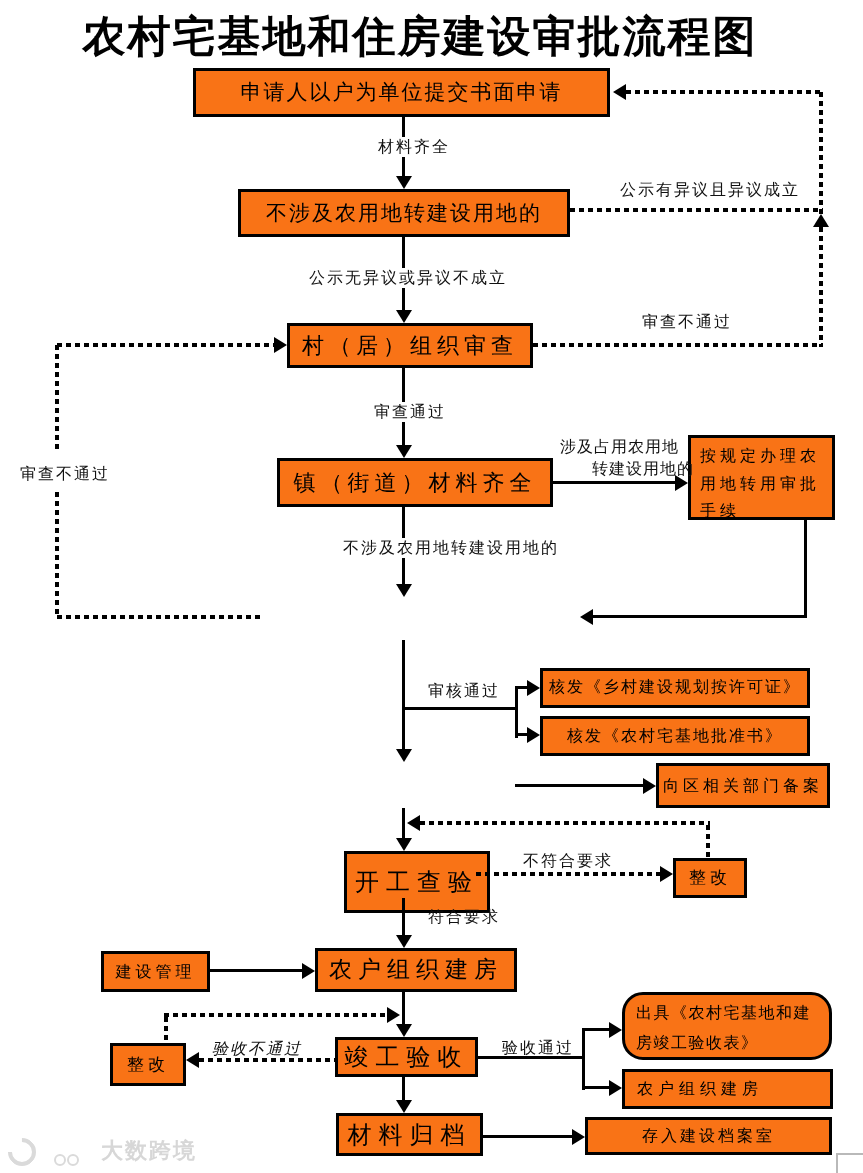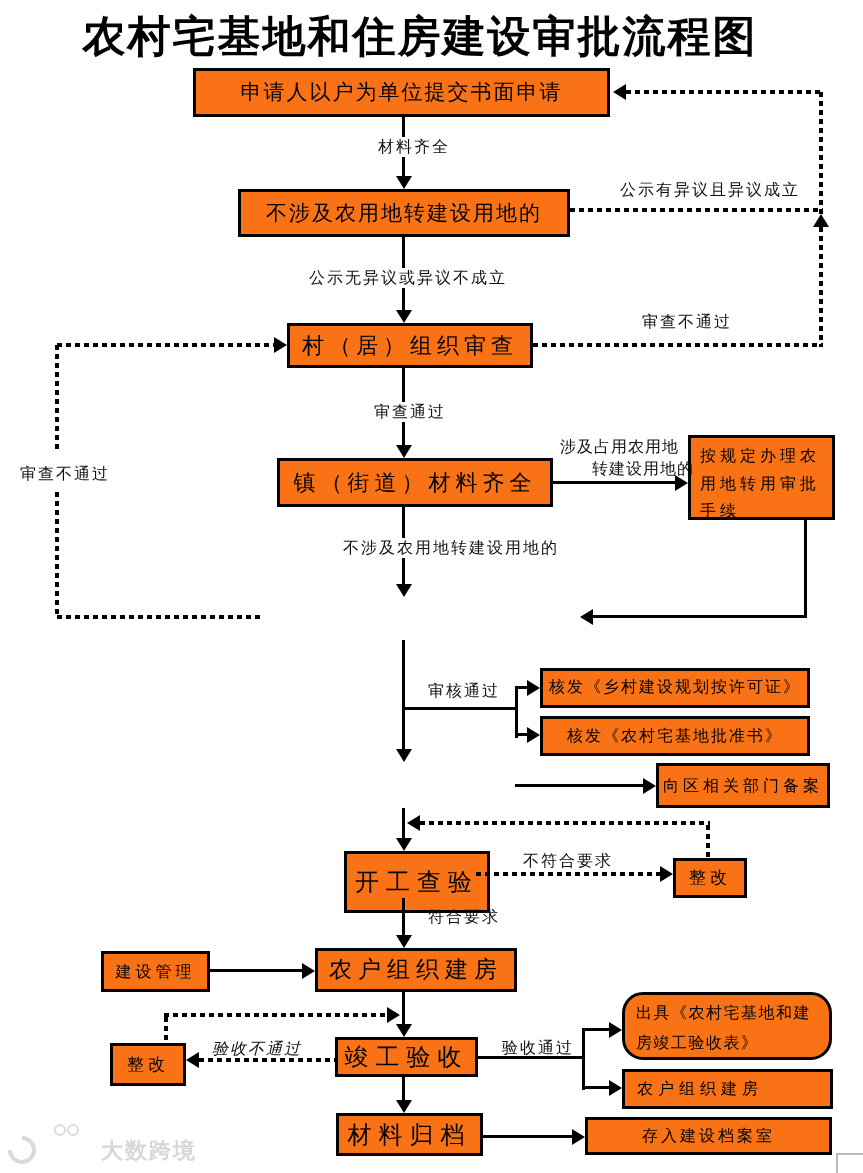--- a/index.html
+++ b/index.html
@@ -26,21 +26,21 @@
   .lbl.bgw{background:#fff;}
   .sl{position:absolute;background:#000;}            
   .dh{position:absolute;height:4px;background-image:repeating-linear-gradient(90deg,#000 0 5px,transparent 5px 9px);}
   .dv{position:absolute;width:4px;background-image:repeating-linear-gradient(180deg,#000 0 5px,transparent 5px 9px);}
   .ah{position:absolute;width:0;height:0;}
   .ah.down{border-left:8px solid transparent;border-right:8px solid transparent;border-top:13px solid #000;}
   .ah.up{border-left:8px solid transparent;border-right:8px solid transparent;border-bottom:13px solid #000;}
   .ah.right{border-top:8px solid transparent;border-bottom:8px solid transparent;border-left:13px solid #000;}
   .ah.left{border-top:8px solid transparent;border-bottom:8px solid transparent;border-right:13px solid #000;}
   .watermark{
-    position:absolute;left:8px;top:1136px;display:flex;align-items:flex-start;gap:22px;
+    position:absolute;left:8px;top:1136px;display:flex;align-items:flex-end;gap:22px;
     color:#d7d7d7;font-family:"Liberation Sans","DejaVu Sans",sans-serif;
   }
   .wm-ring{width:20px;height:20px;border:4px solid #dadada;border-radius:50%;border-top-color:transparent;transform:rotate(-45deg);}
   .wm-sup{display:flex;gap:1px;margin-left:-4px;margin-top:-12px;}
   .wm-sup i{display:block;width:8px;height:8px;border:2.5px solid #dadada;border-radius:50%;}
   .wm-text{font-size:22px;font-weight:bold;letter-spacing:2px;color:#d7d7d7;}
   .corner-box{position:absolute;left:836px;top:1153px;width:60px;height:40px;background:#fff;border:2px solid #b9b9b9;}
 </style>
 </head>
 <body>

